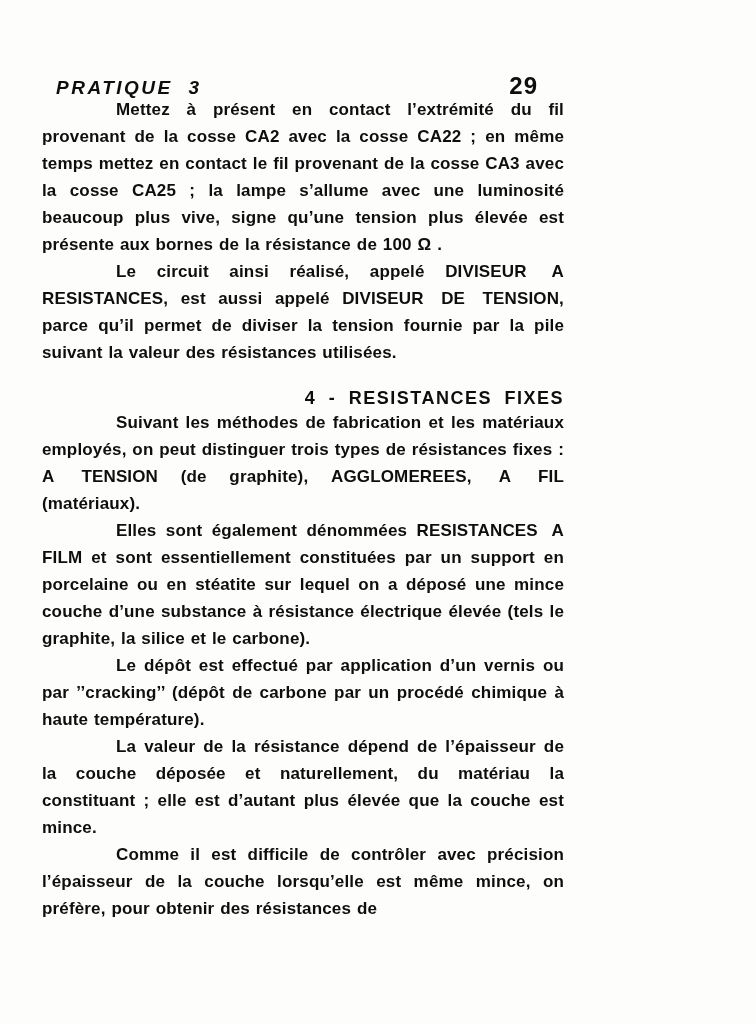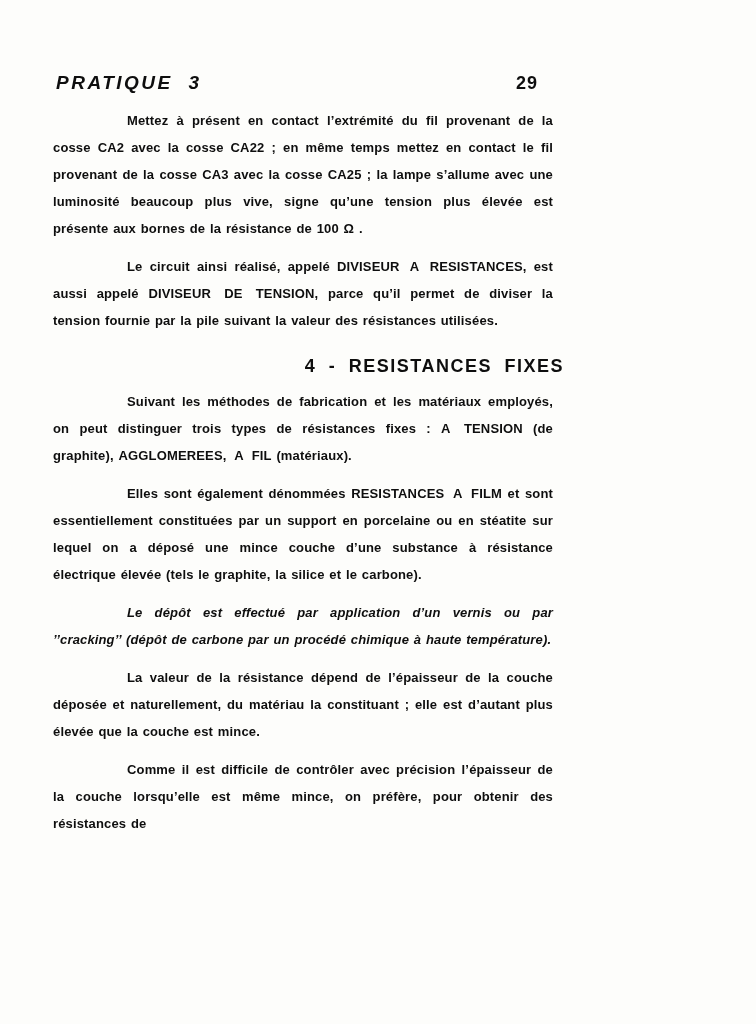--- a/index.html
+++ b/index.html
@@ -33,26 +33,26 @@
     padding-right: 26px;
     height: 24px;
   }
   .doc-title {
     font-style: italic;
     font-size: 19px;
     letter-spacing: 2.5px;
     word-spacing: 8px;
   }
   .page-number {
-    font-size: 18px;
+    font-size: 24px;
     letter-spacing: 1px;
   }
   p.body {
-    margin: 11px;
-    font-size: 13px;
+    margin: 0;
+    font-size: 17px;
     line-height: 27px;
     text-align: justify;
     text-indent: 74px;
     letter-spacing: 0.15px;
     word-spacing: 1px;
     hyphens: auto;
   }
   .it {
     word-spacing: 0.35em;
   }
@@ -72,21 +72,21 @@
   h2.subsection {
     margin: 14px 0 0 14px;
     font-style: italic;
     font-size: 18px;
     line-height: 22px;
     letter-spacing: 1px;
     word-spacing: 5px;
     font-weight: 700;
   }
   .p5 { margin-top: 25px; }
-  .p6 { margin-top: 7px; font-style: italic; }
+  .p6 { margin-top: 7px; }
   .p7 { margin-top: 22px; }
   .p8 { margin-top: 11px; }
 </style>
 </head>
 <body>
 
 <div class="page">
   <div class="content">
 
     <header class="doc-header">

